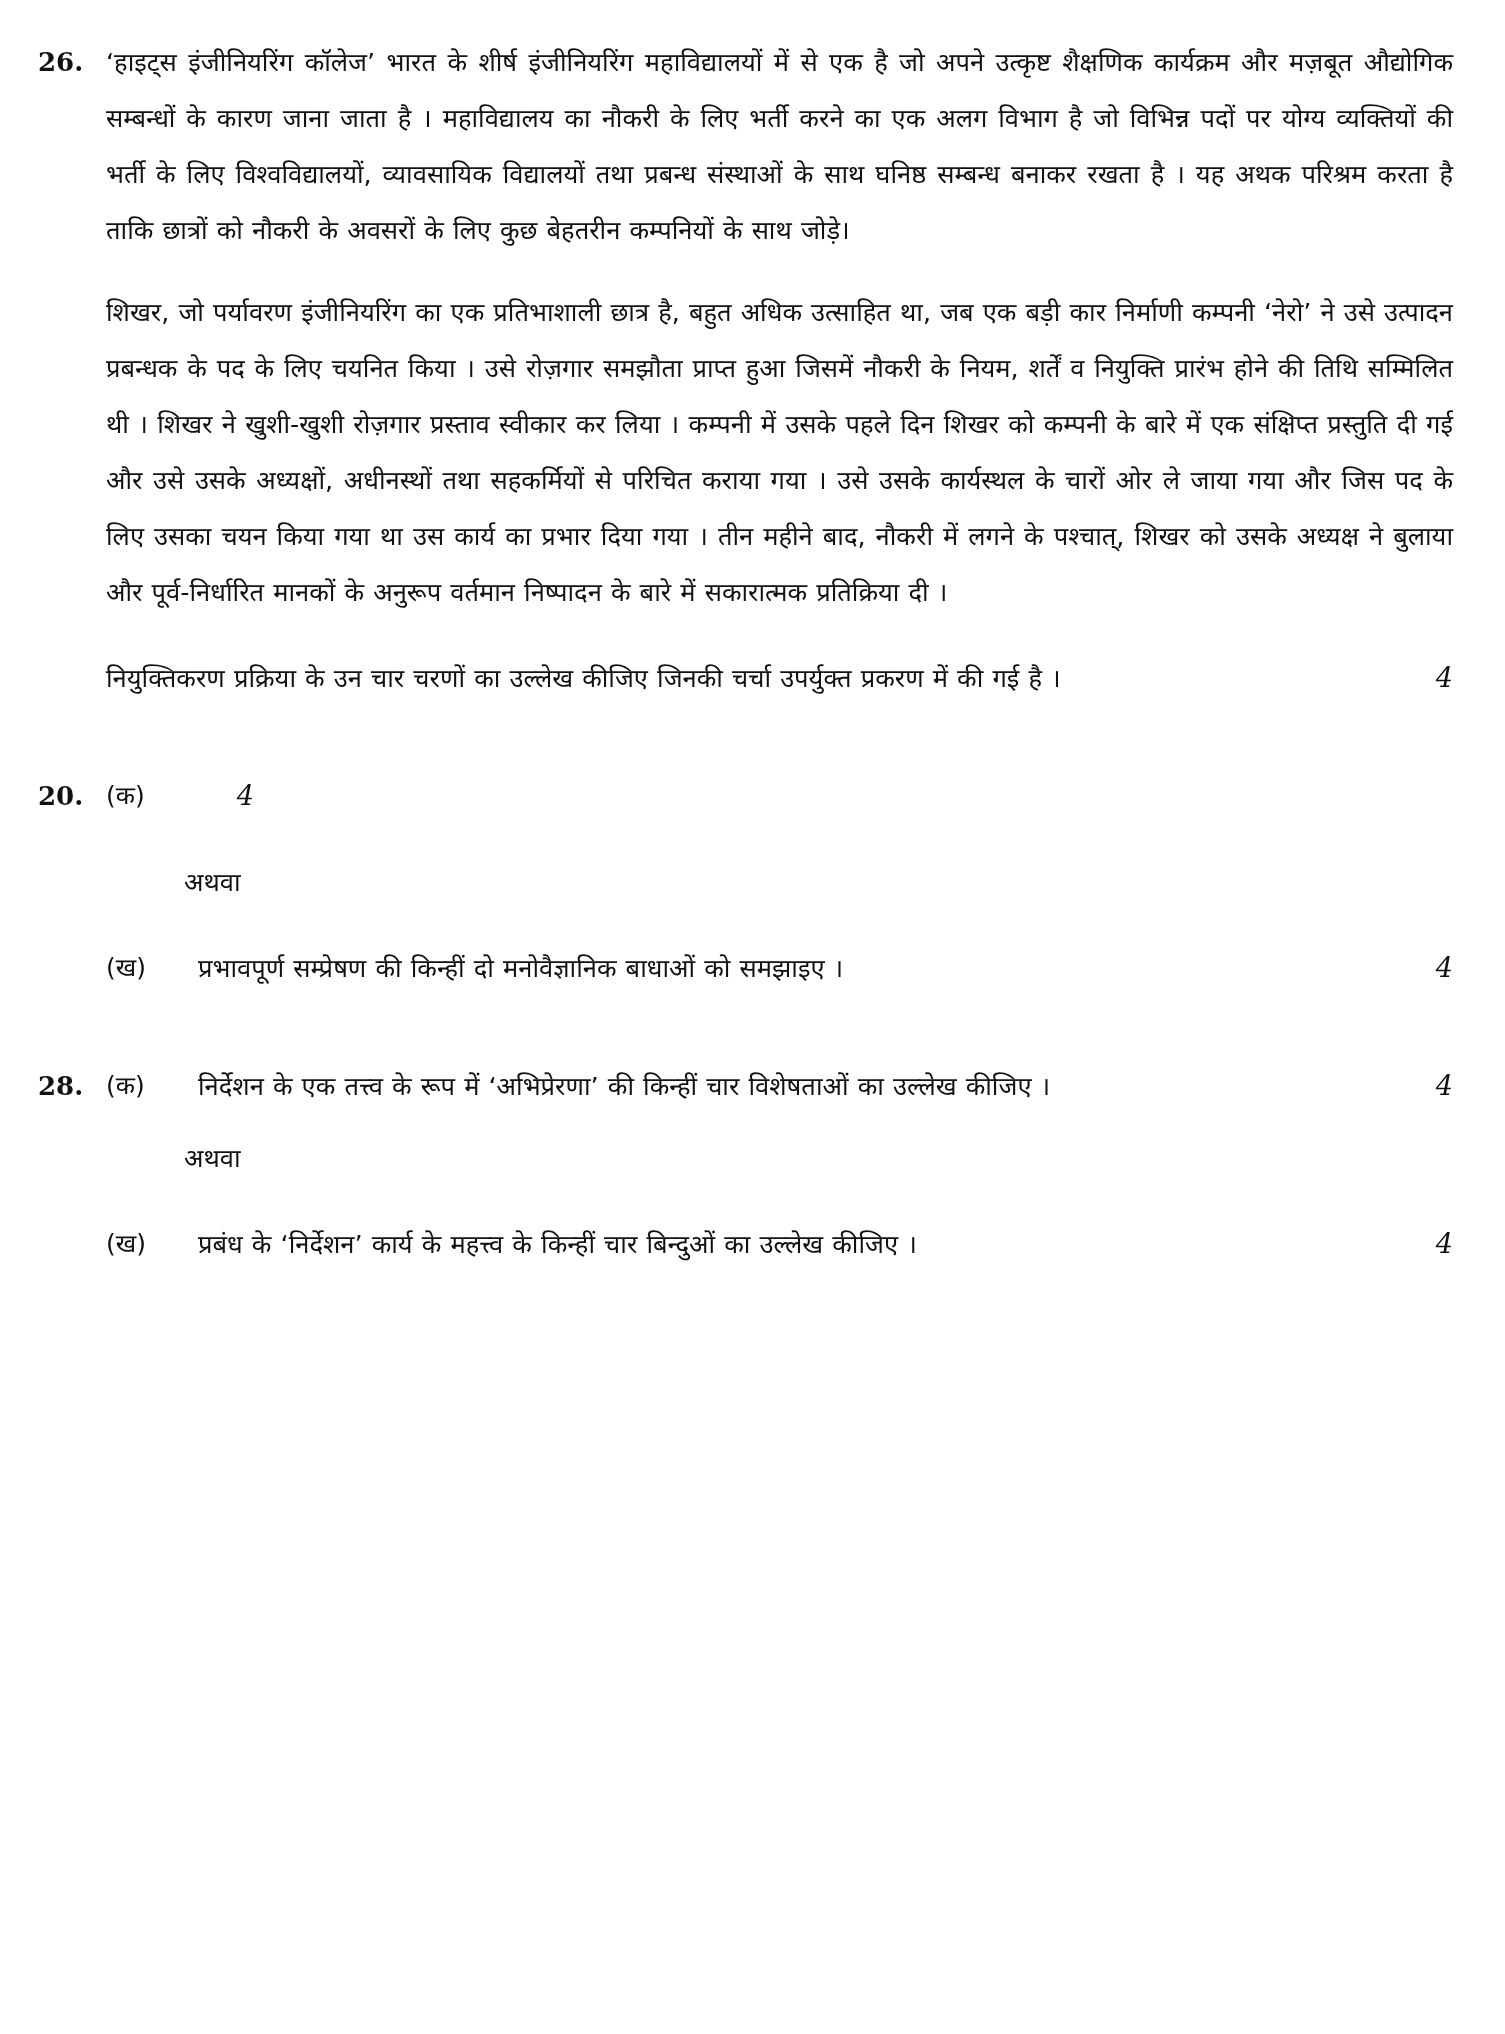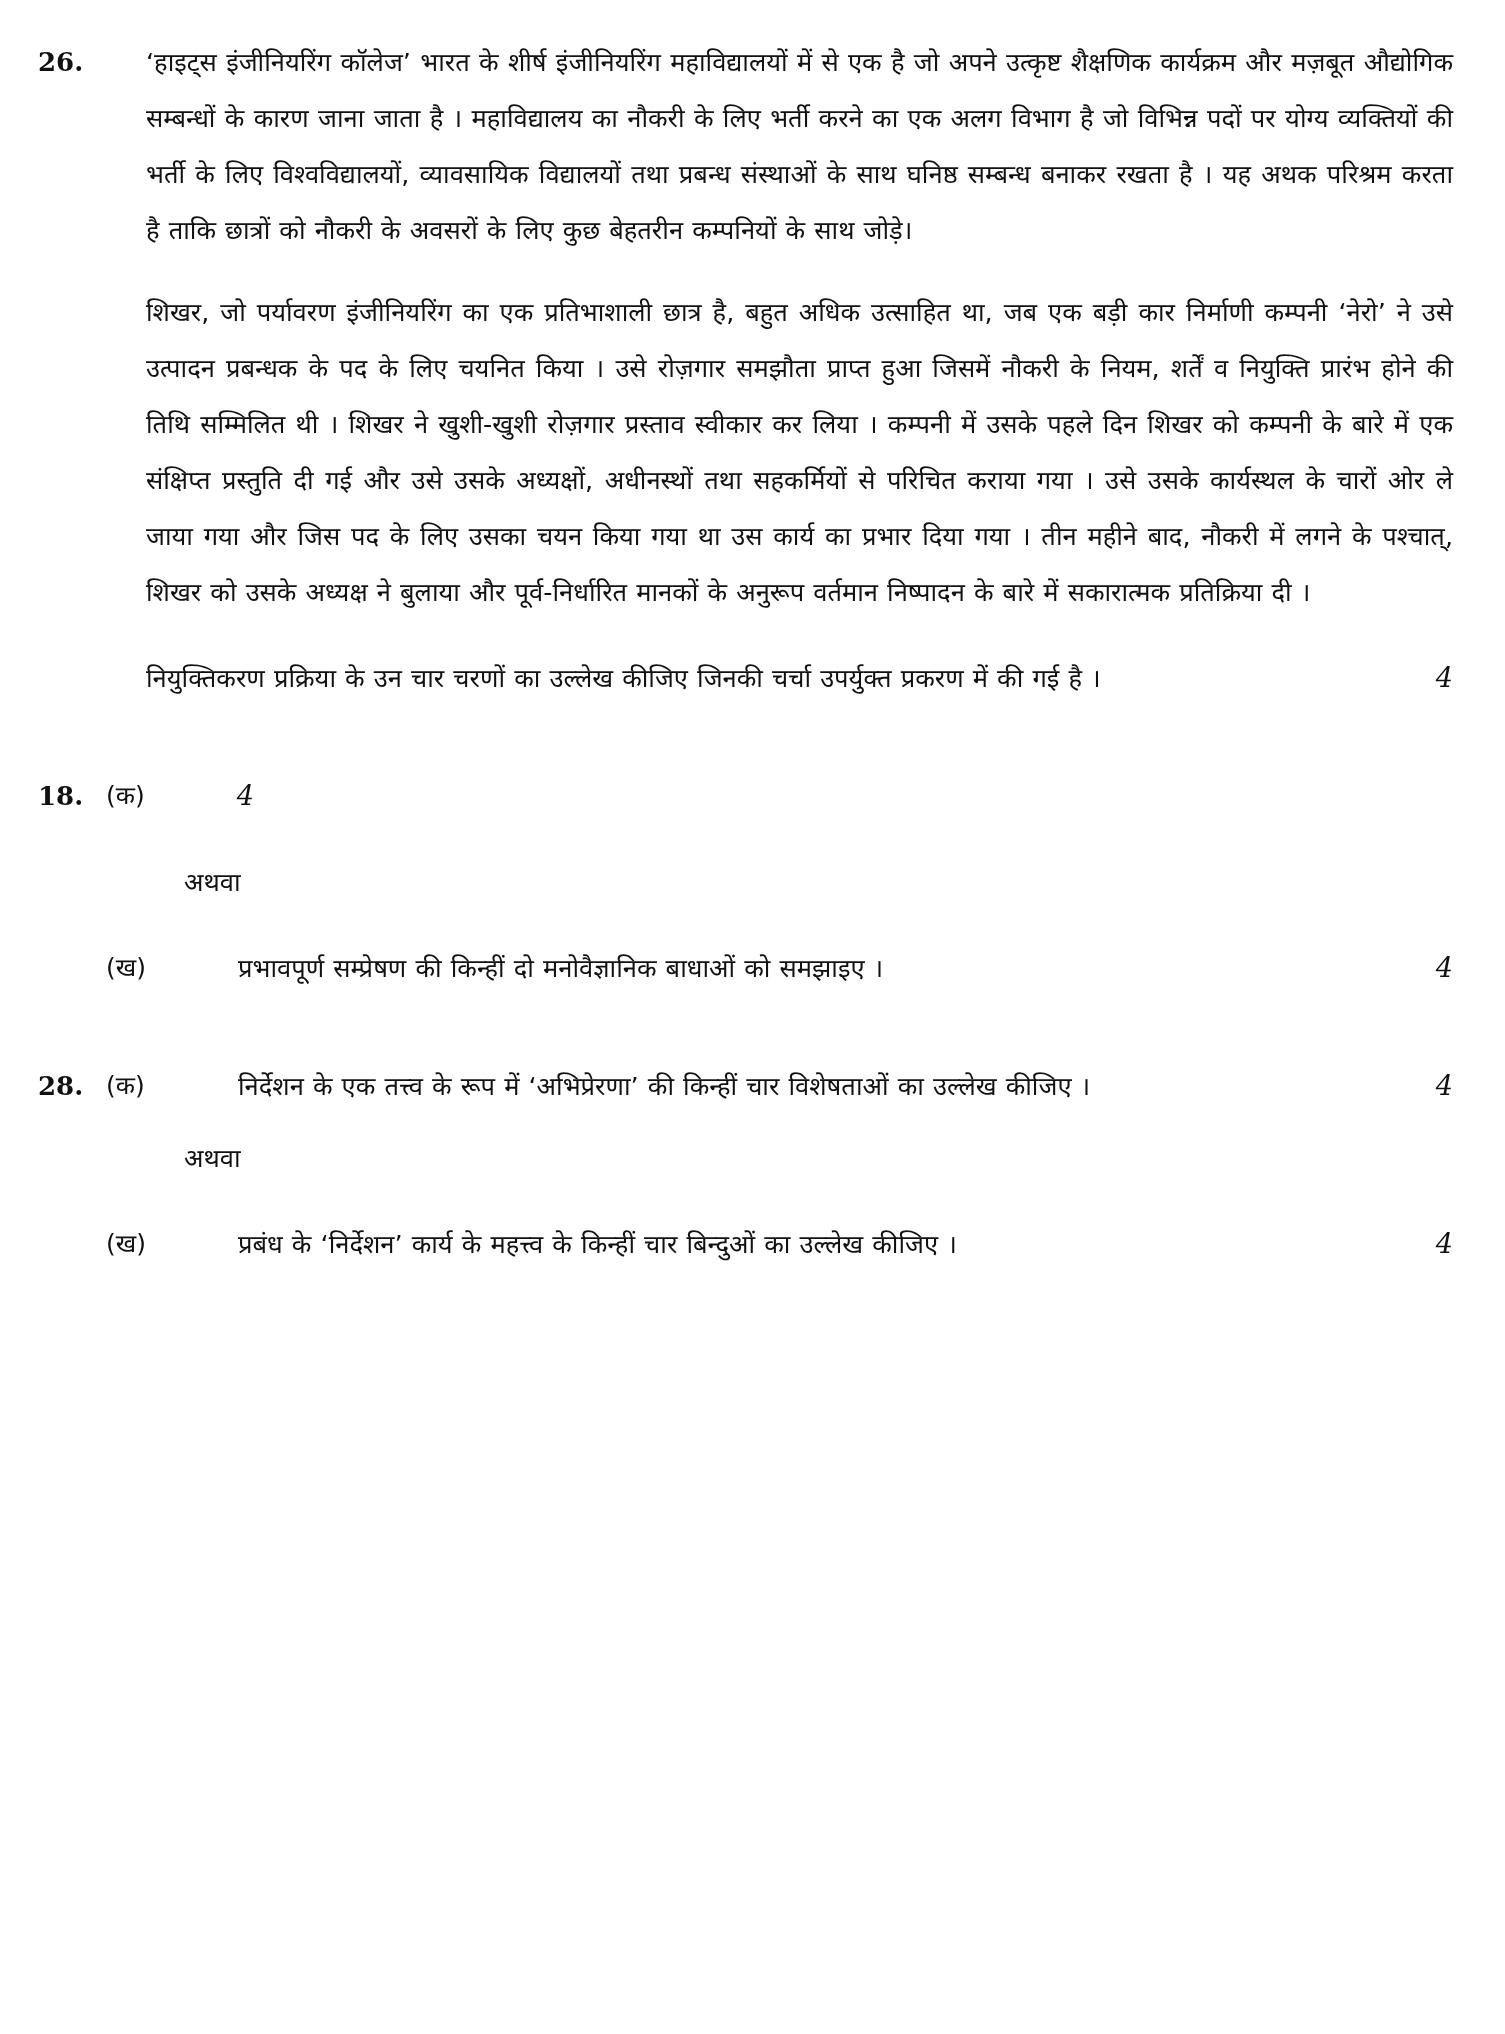--- a/index.html
+++ b/index.html
@@ -44,21 +44,20 @@
   .q-sub {
     flex: 0 0 92px;
     font-family: "DejaVu Sans", sans-serif;
     font-size: 25px;
     line-height: 56px;
     box-sizing: border-box;
   }
   .q-body {
     flex: 1 1 auto;
     min-width: 0;
-    margin-left: 40px;
   }
   .marks {
     flex: 0 0 56px;
     text-align: right;
     font-family: "DejaVu Serif", "Liberation Serif", serif;
     font-style: italic;
     font-size: 27px;
     line-height: 56px;
   }
 
@@ -126,21 +125,21 @@
       <div class="qline">
         <p class="para para-last-nojustify">नियुक्तिकरण प्रक्रिया के उन चार चरणों का उल्लेख कीजिए जिनकी चर्चा उपर्युक्त प्रकरण में की गई है ।</p>
         <div class="marks">4</div>
       </div>
     </div>
   </div>
 
   <div class="gap-xl"></div>
 
   <div class="qblock sub-line">
-    <div class="q-num">18.</div>
+    <div class="q-num">20.</div>
     <div class="q-sub">(क)</div>
     <div class="marks">4</div>
   </div>
 
   <div class="gap-m"></div>
 
   <p class="athava">अथवा</p>
 
   <div class="gap-m"></div>
 

